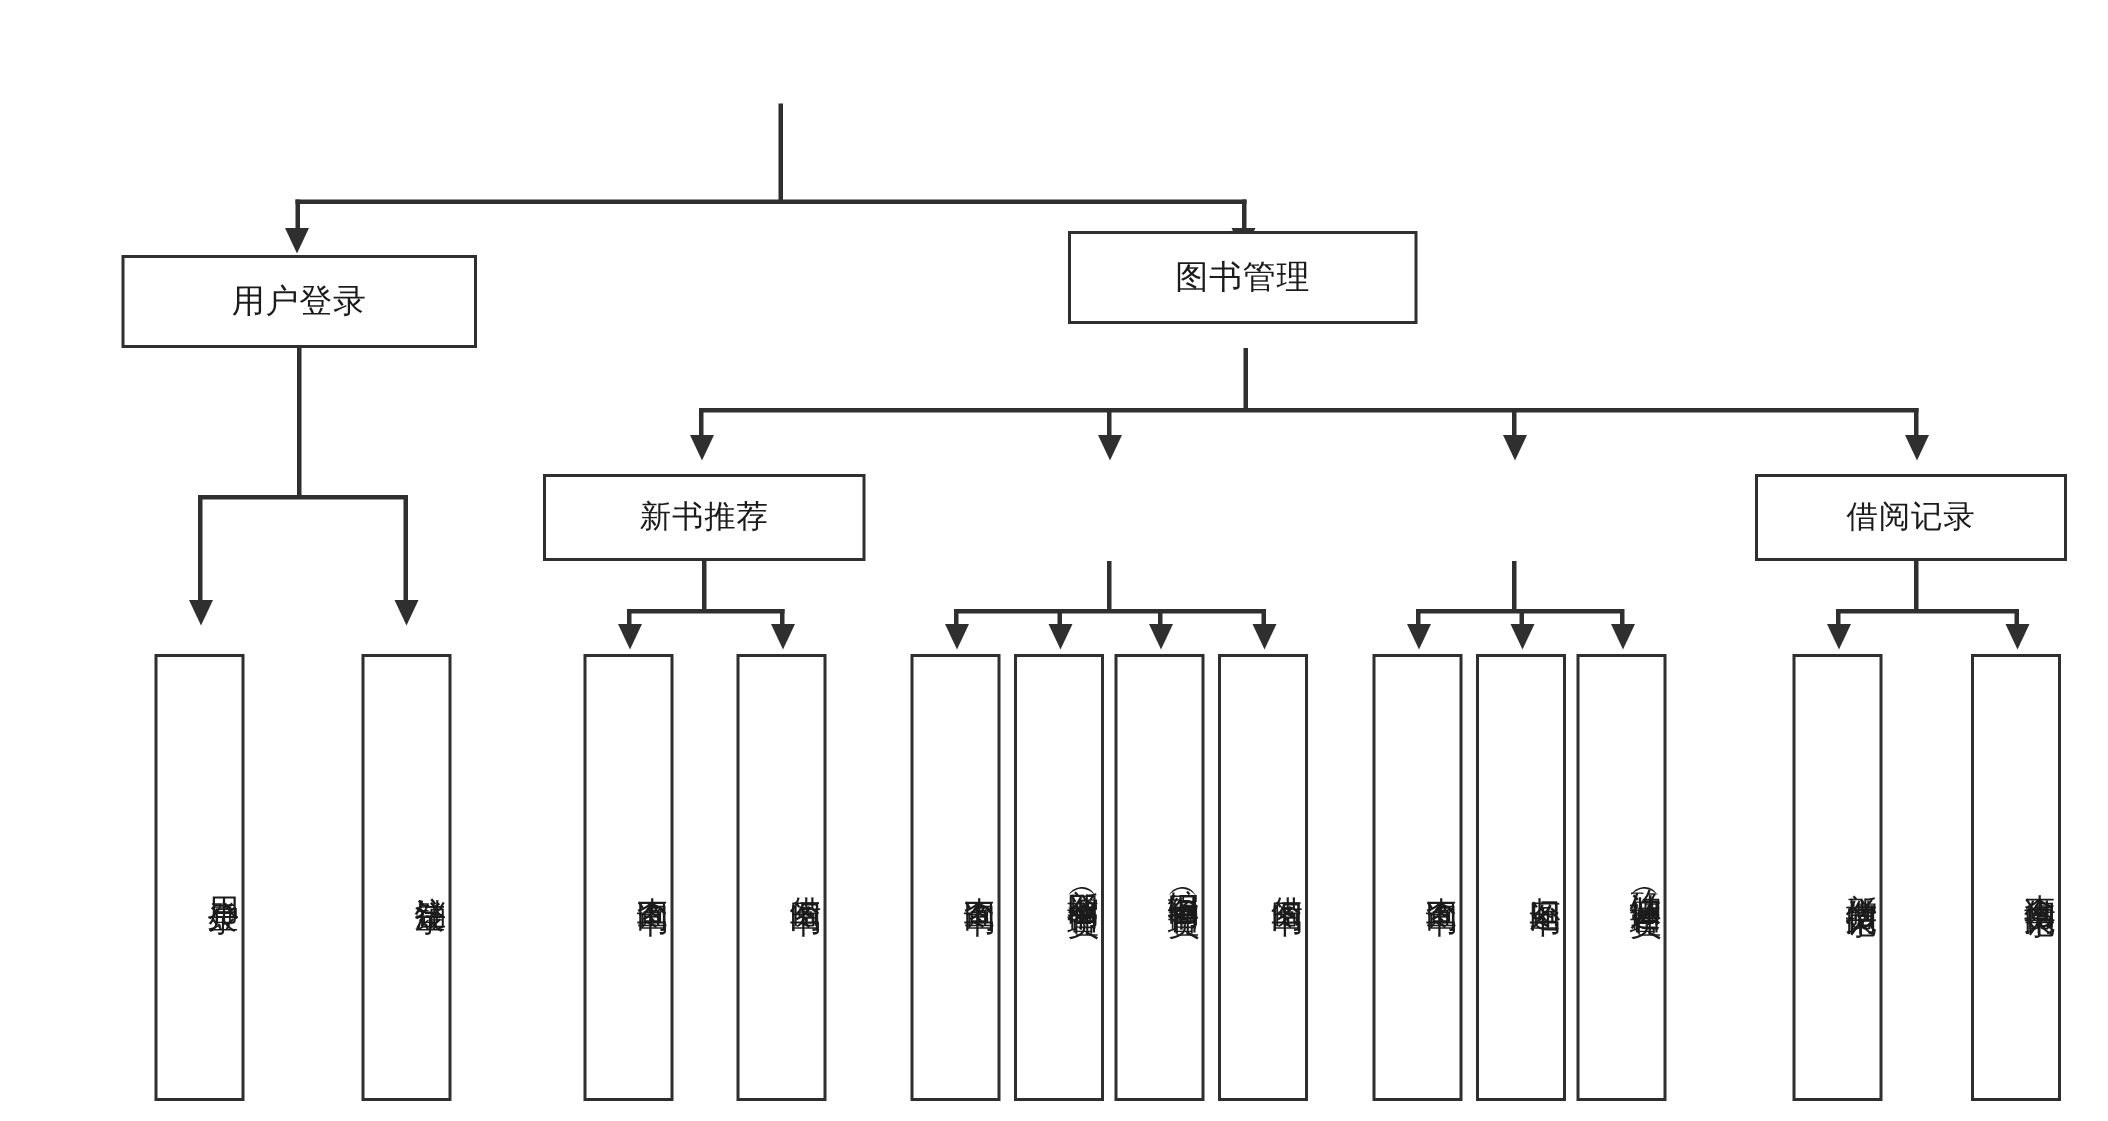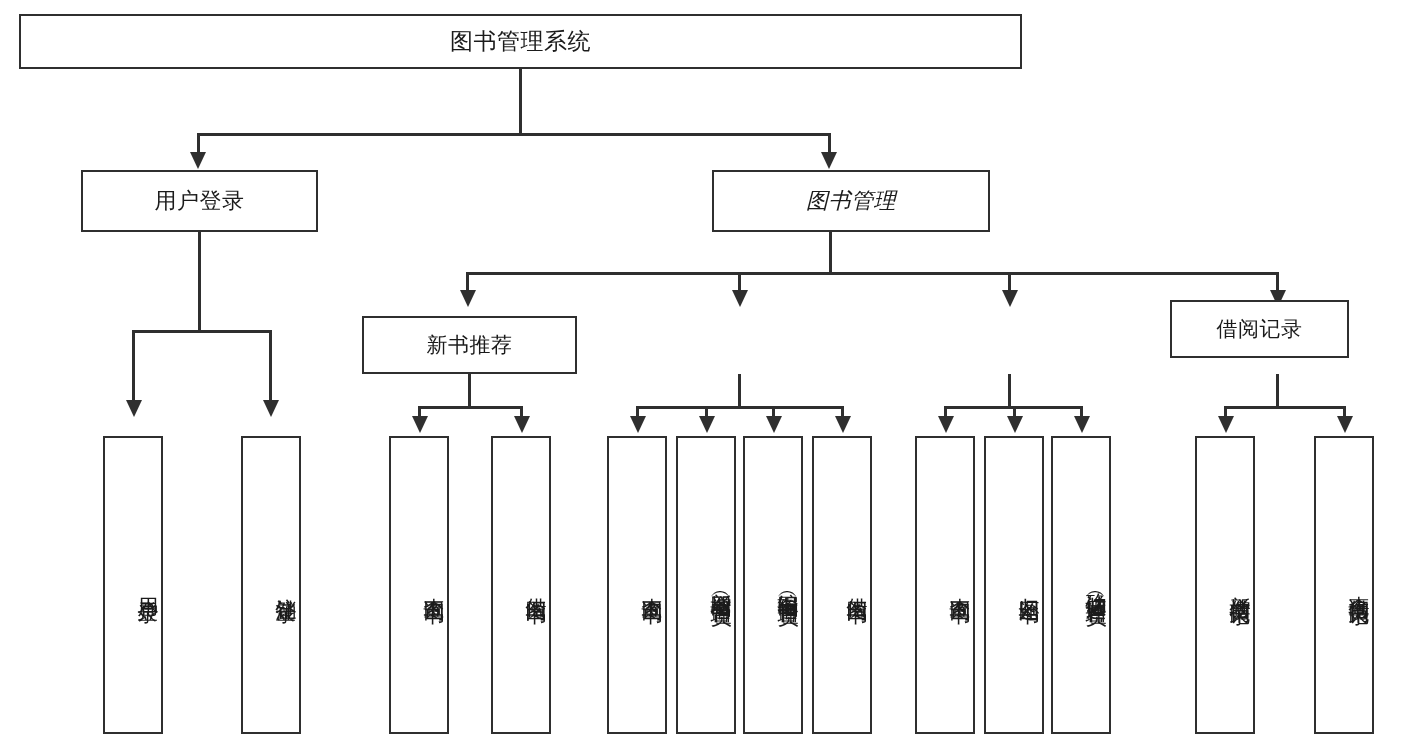--- a/index.html
+++ b/index.html
@@ -74,35 +74,34 @@
     font-family: "Liberation Sans", "DejaVu Sans", sans-serif;
     white-space: nowrap;
     pointer-events: none;
   }
 </style>
 </head>
 <body>
 
 <div id="canvas">
 
-  <div class="node root" style="left:19px; top:14px; width:1003px; height:55px;">图书管理系统</div>
 
   <div class="conn v" style="left:519px; top:69px; width:3px; height:66px;"></div>
 
   <div class="conn h" style="left:197px; top:133px; width:634px; height:3px;"></div>
 
   <div class="conn v" style="left:197px; top:133px; width:3px; height:24px;"></div>
   <div class="arrow" style="left:190px; top:152px;"></div>
 
   <div class="conn v" style="left:828px; top:133px; width:3px; height:24px;"></div>
   <div class="arrow" style="left:821px; top:152px;"></div>
 
   <div class="node level2" style="left:81px; top:170px; width:237px; height:62px;">用户登录</div>
 
-  <div class="node level2" style="left:712px; top:170px; width:278px; height:62px;font-style:italic;">图书管理</div>
+  <div class="node level2" style="left:712px; top:154px; width:233px; height:62px;">图书管理</div>
 
   <div class="conn v" style="left:198px; top:232px; width:3px; height:100px;"></div>
   <div class="conn h" style="left:132px; top:330px; width:139px; height:3px;"></div>
   <div class="conn v" style="left:132px; top:330px; width:3px; height:75px;"></div>
   <div class="arrow" style="left:126px; top:400px;"></div>
   <div class="conn v" style="left:269px; top:330px; width:3px; height:75px;"></div>
   <div class="arrow" style="left:263px; top:400px;"></div>
 
   <div class="conn v" style="left:829px; top:232px; width:3px; height:42px;"></div>
   <div class="conn h" style="left:466px; top:272px; width:813px; height:3px;"></div>
@@ -116,21 +115,21 @@
   <div class="conn v" style="left:1008px; top:272px; width:3px; height:22px;"></div>
   <div class="arrow" style="left:1002px; top:290px;"></div>
 
   <div class="conn v" style="left:1276px; top:272px; width:3px; height:22px;"></div>
   <div class="arrow" style="left:1270px; top:290px;"></div>
 
   <div class="node level3" style="left:362px; top:316px; width:215px; height:58px;">新书推荐</div>
 
 
 
-  <div class="node level3" style="left:1170px; top:300px; width:179px; height:58px;">借阅记录</div>
+  <div class="node level3" style="left:1170px; top:316px; width:208px; height:58px;">借阅记录</div>
 
   <div class="conn v" style="left:468px; top:374px; width:3px; height:34px;"></div>
   <div class="conn h" style="left:418px; top:406px; width:105px; height:3px;"></div>
   <div class="conn v" style="left:418px; top:406px; width:3px; height:14px;"></div>
   <div class="arrow" style="left:412px; top:416px;"></div>
   <div class="conn v" style="left:520px; top:406px; width:3px; height:14px;"></div>
   <div class="arrow" style="left:514px; top:416px;"></div>
 
   <div class="conn v" style="left:738px; top:374px; width:3px; height:34px;"></div>
   <div class="conn h" style="left:636px; top:406px; width:208px; height:3px;"></div>

